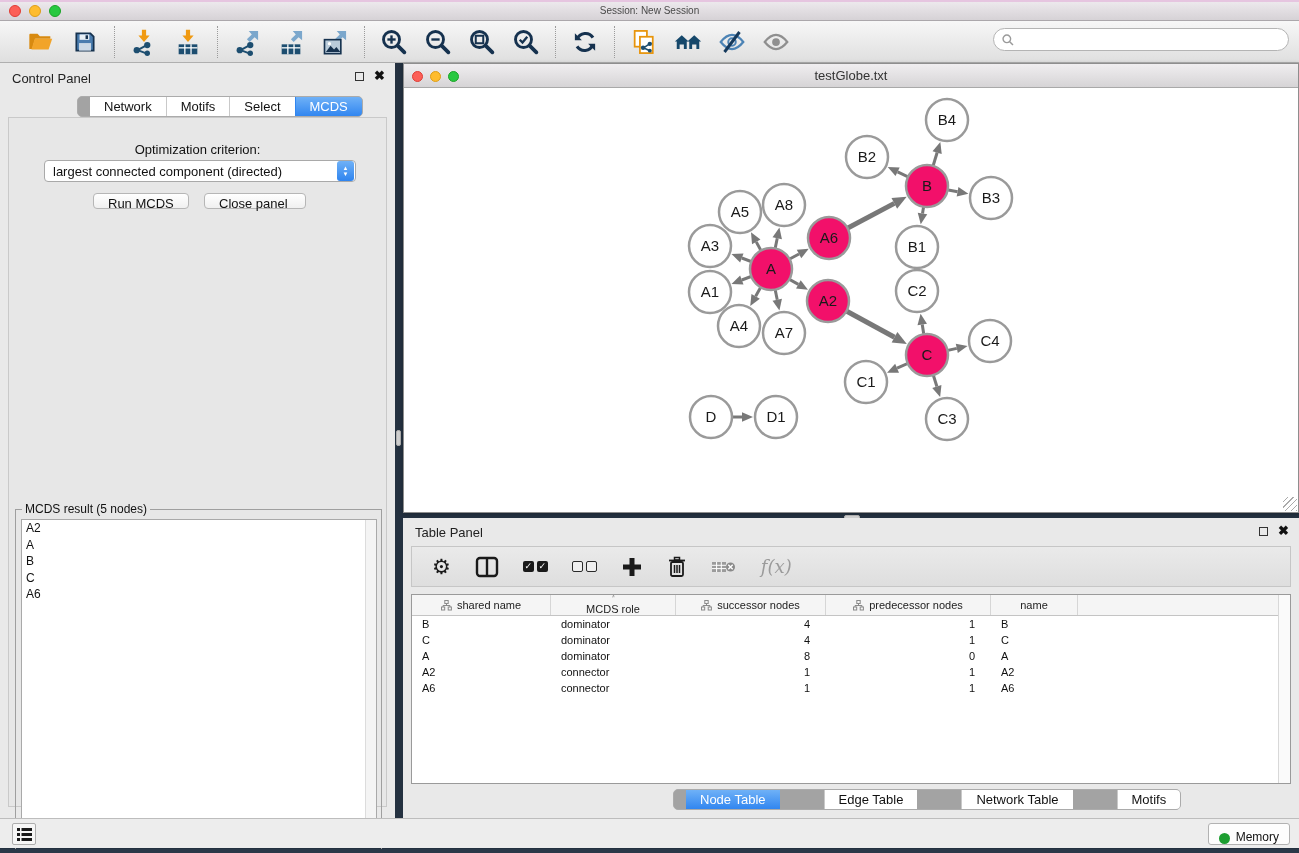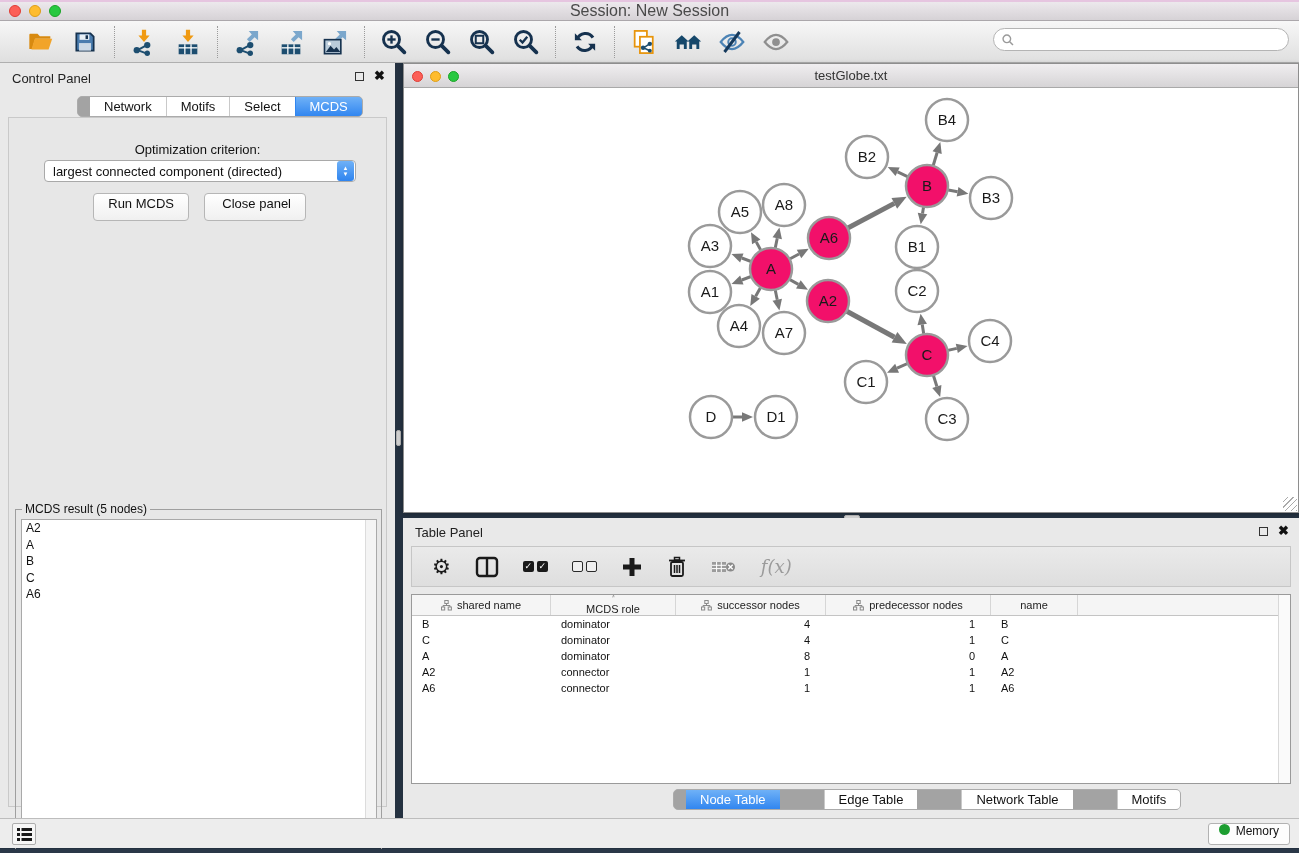--- a/index.html
+++ b/index.html
@@ -9,21 +9,21 @@
 
   
   .titlebar { left:0; top:0; width:1299px; height:21px;
     background:linear-gradient(#EFEBEF,#D6D2D6); border-bottom:1px solid #ABA7AB; }
   .pink-strip { left:0; top:0; width:1299px; height:2px; background:#E6C5E0; }
   .traffic { display:flex; gap:8px; position:absolute; left:9px; top:5px; }
   .light { width:12px; height:12px; border-radius:50%; }
   .l-red { background:#FC5F57; border:1px solid #DF3D36; }
   .l-yellow { background:#FEBC2E; border:1px solid #DE9E17; }
   .l-green { background:#28C840; border:1px solid #1BA427; }
-  .win-title { width:100%; text-align:center; font-size:16px; color:#4A4A4A; line-height:21px; }
+  .win-title { width:100%; text-align:center; font-size:10px; color:#4A4A4A; line-height:21px; }
 
   
   .toolbar { left:0; top:21px; width:1299px; height:42px;
     background:linear-gradient(#F7F7F7,#DFDFDF); border-bottom:1px solid #AFAFAF;
     display:flex; align-items:center; padding-left:12px; }
   .tb-group { display:flex; align-items:center; gap:14px; padding:0 14px; }
   .tb-sep { width:0; height:32px; border-left:1px dotted #9B9B9B; }
   .tb-btn { width:30px; height:30px; display:flex; align-items:center; justify-content:center; }
   .tb-btn svg { display:block; }
   .search-wrap { position:absolute; right:10px; top:7px; width:296px; height:23px;
@@ -44,22 +44,22 @@
   .cp-tabs { left:77px; top:33px; }
   .cp-content { position:absolute; left:8px; top:54px; width:379px; height:690px;
     background:#E7E7E7; border:1px solid #C9C9C9; }
   .opt-label { position:absolute; left:0; top:24px; width:100%; text-align:center; font-size:13px; color:#111; }
   .dropdown { position:absolute; left:35px; top:42px; width:312px; height:22px; background:#FFF;
     border:1px solid #A9A9A9; border-radius:4px; display:flex; align-items:center; }
   .dropdown .dd-text { flex:1; font-size:13px; padding-left:8px; color:#111; white-space:nowrap; overflow:hidden; }
   .dd-stepper { width:17px; height:20px; margin-right:1px; border-radius:3px;
     background:linear-gradient(#6FB1F7,#2F84EF); display:flex; flex-direction:column; align-items:center; justify-content:center; gap:1px; }
   .dd-stepper span { color:#FFF; font-size:6px; line-height:5px; }
-  .btn { position:absolute; height:28px; background:linear-gradient(#FFFFFF,#F0F0F0);
-    border:1px solid #B6B6B6; border-radius:4px; font-size:13px; color:#111; text-align:right; line-height:20px; padding:0 14px; }
+  .btn { position:absolute; height:16px; background:linear-gradient(#FFFFFF,#F0F0F0);
+    border:1px solid #B6B6B6; border-radius:4px; font-size:13px; color:#111; text-align:left; line-height:20px; padding:0 14px; }
   .fieldset { position:absolute; left:6px; top:391px; width:367px; height:343px; border:1px solid #9F9F9F; }
   .fieldset .legend { position:absolute; left:6px; top:-8px; background:#E7E7E7; padding:0 3px; font-size:12px; color:#111; }
   .result-list { position:absolute; left:5px; top:9px; width:356px; height:327px; background:#FFF; border:1px solid #A9A9A9; }
   .result-scroll { position:absolute; right:0; top:0; width:11px; height:100%; background:#F4F4F4; border-left:1px solid #DCDCDC; }
   .result-item { font-size:12px; color:#111; padding-left:4px; line-height:16.5px; }
 
   
   .net-window { left:403px; top:63px; width:896px; height:450px; background:#FFF;
     border:1px solid #8E8E8E; box-shadow:0 1px 4px rgba(0,0,0,.25); }
   .net-titlebar { position:absolute; left:0; top:0; width:100%; height:24px;
@@ -96,21 +96,21 @@
   .td.left { padding-left:10px; text-align:left; }
   .td.right { padding-right:16px; text-align:right; }
   .tbl-vscroll { position:absolute; right:0; top:0; width:12px; height:100%; background:#FAFAFA; border-left:1px solid #D8D8D8; }
   .tp-tabs { left:270px; top:271px;gap:44px; }
 
   
   .status-bar { left:0; top:818px; width:1299px; height:30px; background:#EDEDED; border-top:1px solid #BDBDBD; }
   .list-btn { position:absolute; left:12px; top:4px; width:24px; height:22px; background:#F6F6F6;
     border:1px solid #ADADAD; border-radius:2px; display:flex; align-items:center; justify-content:center; }
   .memory-btn { position:absolute; right:9px; top:4px; height:22px; background:#FDFDFD; border:1px solid #B2B2B2;
-    border-radius:3px; display:flex; align-items:flex-start; gap:6px; padding:0 10px; font-size:12px; color:#111; }
+    border-radius:3px; display:flex; align-items:flex-end; gap:6px; padding:0 10px; font-size:12px; color:#111; }
   .mem-dot { width:11px; height:11px; border-radius:50%; background:#1D9E31; }
   .bottom-strip { left:0; top:849px; width:1299px; height:4px; background:#2A3848; }
 </style>
 </head>
 <body>
 
 <div class="abs titlebar">
   <div class="traffic">
     <span class="light l-red"></span>
     <span class="light l-yellow"></span>

